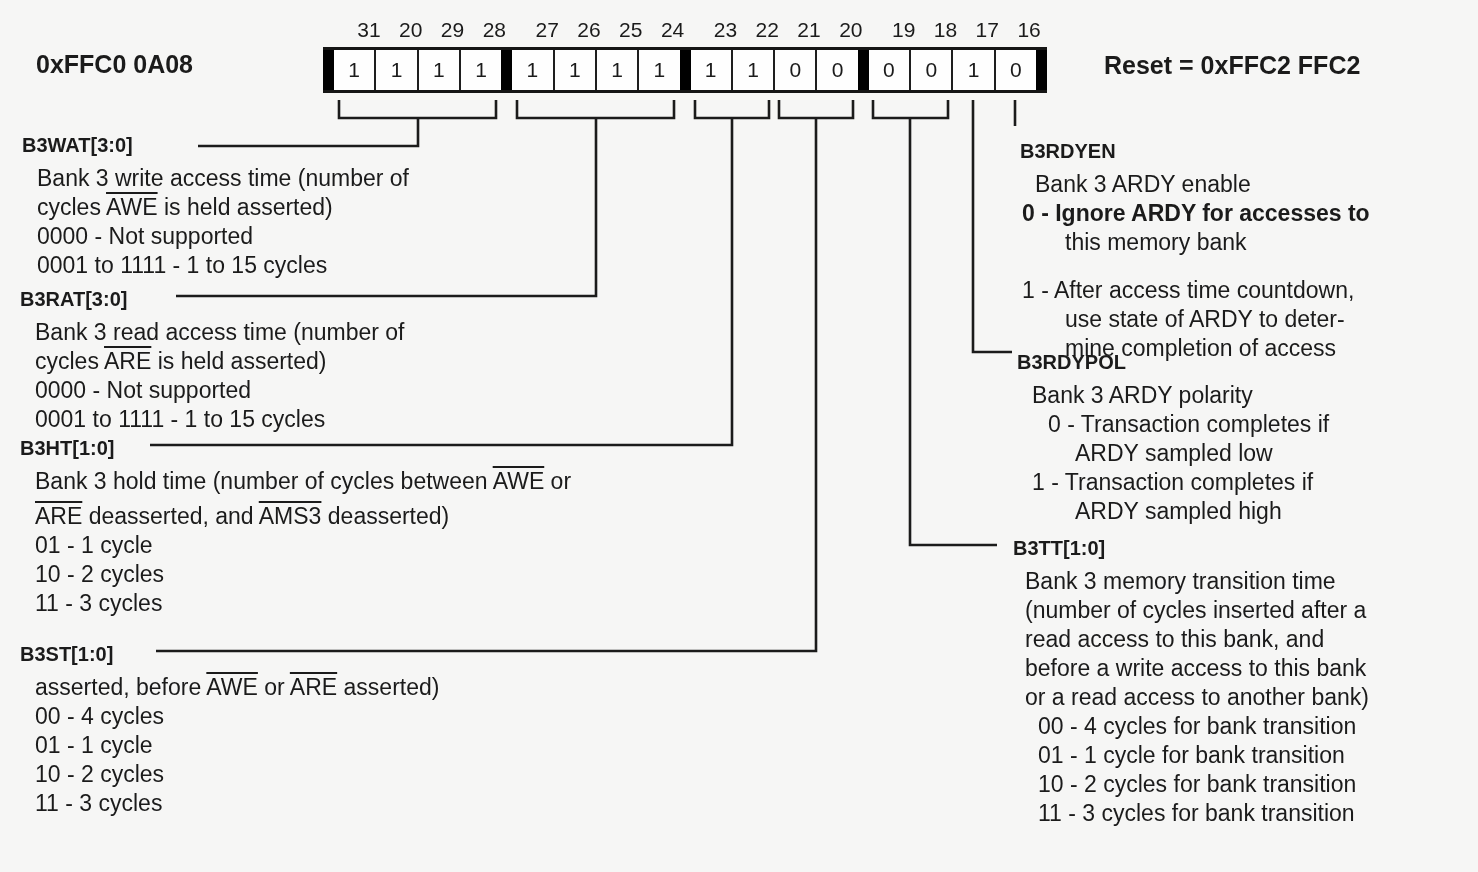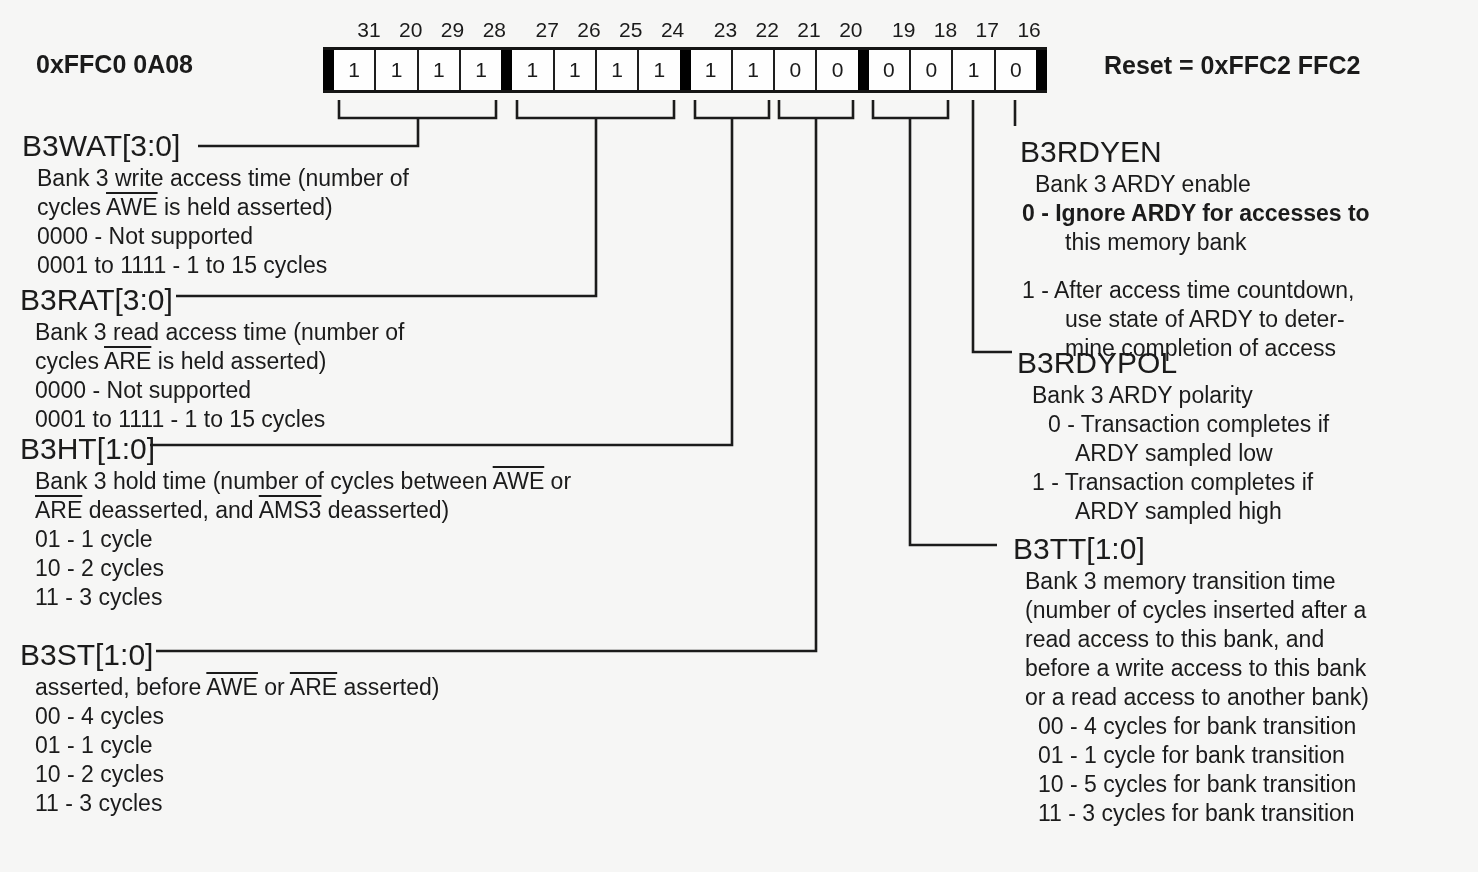--- a/index.html
+++ b/index.html
@@ -19,21 +19,21 @@
   .reg-box .bar{width:11px;background:#000;height:100%;}
   .reg-box .vcell{
     flex:1;display:flex;align-items:center;justify-content:center;
     font-size:21px;border-left:2px solid #1e1e1e;
   }
   .reg-box .gf{border-left:none;}
   
   .wires{position:absolute;left:0;top:0;width:1478px;height:872px;pointer-events:none;}
   
   .field{position:absolute;}
-  .fname{font-size:30px;font-weight:normal;height:29px;line-height:29px;white-space:nowrap;margin-bottom:4px;}
+  .fname{font-size:20px;font-weight:bold;height:29px;line-height:29px;white-space:nowrap;margin-bottom:4px;}
   .fline{height:29px;line-height:29px;font-size:23px;white-space:nowrap;}
   .fb-left  .flines{margin-left:15px;}
   .fb-rdyen .flines{margin-left:2px;}
   .fb-rdypol .flines{margin-left:15px;}
   .fb-tt    .flines{margin-left:12px;}
   .ov{text-decoration:overline;text-decoration-thickness:2px;}
   
   .addr{position:absolute;left:36px;top:50px;font-size:25px;font-weight:bold;white-space:nowrap;}
   .reset{position:absolute;left:1104px;top:51px;font-size:25px;font-weight:bold;white-space:nowrap;}
 </style>
@@ -125,21 +125,21 @@
         <div class="fline" style="padding-left: 0px;"><span>cycles </span><span class="ov">ARE</span><span> is held asserted)</span></div>
         <div class="fline" style="padding-left: 0px;"><span>0000 - Not supported</span></div>
         <div class="fline" style="padding-left: 0px;"><span>0001 to 1111 - 1 to 15 cycles</span></div>
       </div>
   </div>
 
   <div class="field fb-left" style="left:20px;top:434px">
     <div class="fname">B3HT[1:0]</div>
     <div class="flines">
         <div class="fline" style="padding-left: 0px;"><span>Bank 3 hold time (number of cycles between </span><span class="ov">AWE</span><span> or</span></div>
-        <div class="fline" style="padding-left: 0px;"><span class="ov">ARE</span><span> deasserted, and </span><span class="ov">AMS3</span><span> deasserted)</span></div>
+        <div class="fline" style="padding-left: 0px; margin-top: 6px;"><span class="ov">ARE</span><span> deasserted, and </span><span class="ov">AMS3</span><span> deasserted)</span></div>
         <div class="fline" style="padding-left: 0px;"><span>01 - 1 cycle</span></div>
         <div class="fline" style="padding-left: 0px;"><span>10 - 2 cycles</span></div>
         <div class="fline" style="padding-left: 0px;"><span>11 - 3 cycles</span></div>
       </div>
   </div>
 
   <div class="field fb-left" style="left:20px;top:640px">
     <div class="fname">B3ST[1:0]</div>
     <div class="flines">
         <div class="fline" style="padding-left: 0px;"><span>asserted, before </span><span class="ov">AWE</span><span> or </span><span class="ov">ARE</span><span> asserted)</span></div>
@@ -176,18 +176,18 @@
   <div class="field fb-tt" style="left:1013px;top:534px">
     <div class="fname">B3TT[1:0]</div>
     <div class="flines">
         <div class="fline" style="padding-left: 0px;"><span>Bank 3 memory transition time</span></div>
         <div class="fline" style="padding-left: 0px;"><span>(number of cycles inserted after a</span></div>
         <div class="fline" style="padding-left: 0px;"><span>read access to this bank, and</span></div>
         <div class="fline" style="padding-left: 0px;"><span>before a write access to this bank</span></div>
         <div class="fline" style="padding-left: 0px;"><span>or a read access to another bank)</span></div>
         <div class="fline" style="padding-left: 13px;"><span>00 - 4 cycles for bank transition</span></div>
         <div class="fline" style="padding-left: 13px;"><span>01 - 1 cycle for bank transition</span></div>
-        <div class="fline" style="padding-left: 13px;"><span>10 - 5 cycles for bank transition</span></div>
+        <div class="fline" style="padding-left: 13px;"><span>10 - 2 cycles for bank transition</span></div>
         <div class="fline" style="padding-left: 13px;"><span>11 - 3 cycles for bank transition</span></div>
       </div>
   </div>
 
 </div>
 
 </body></html>

